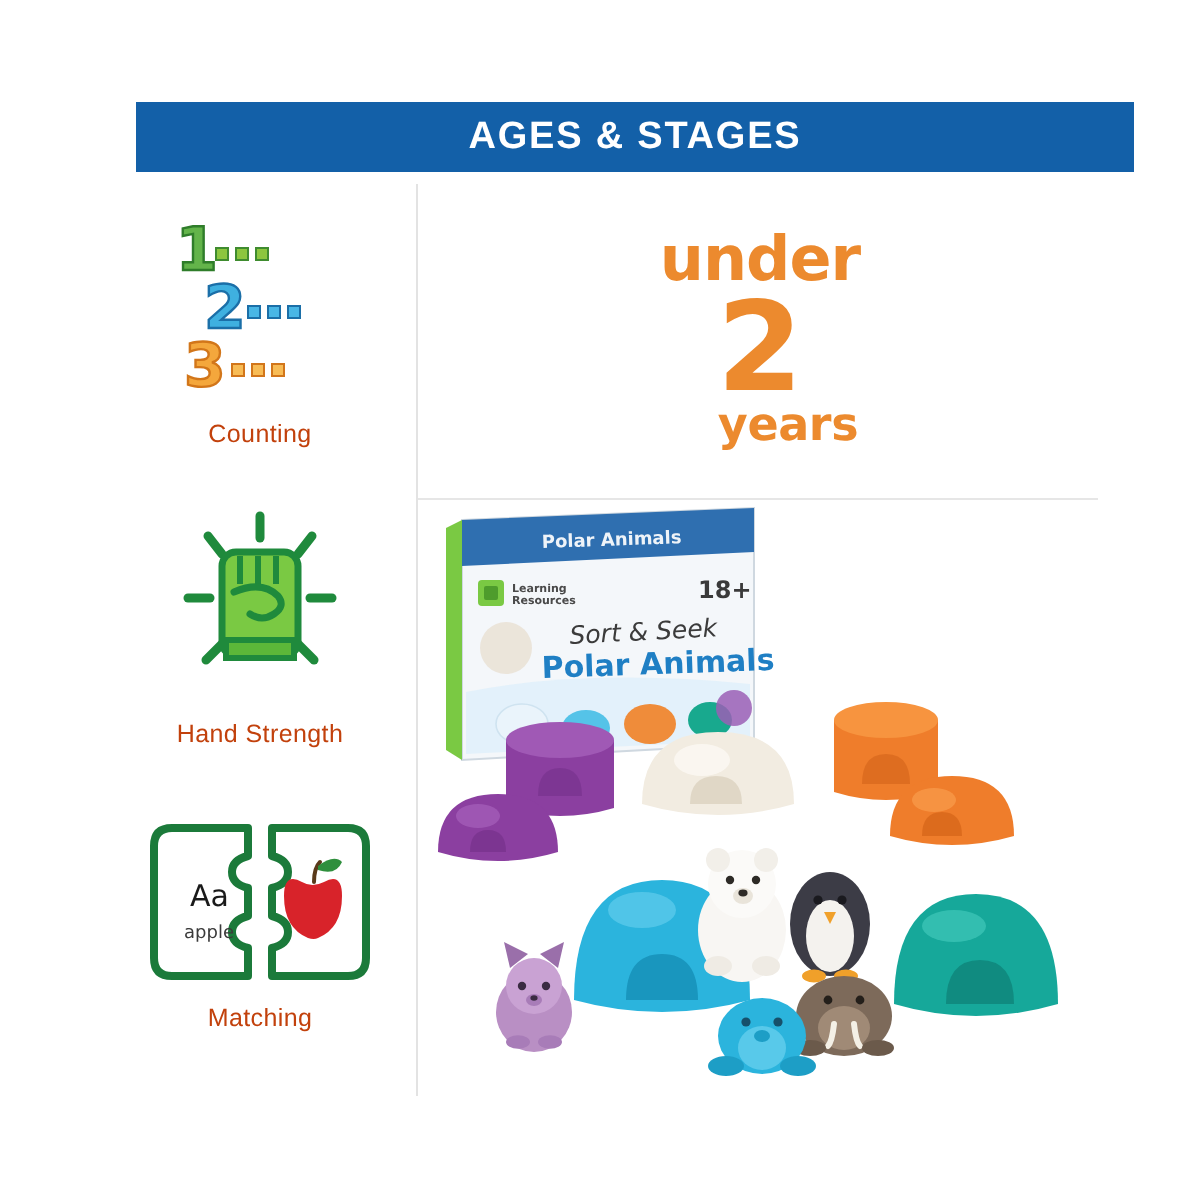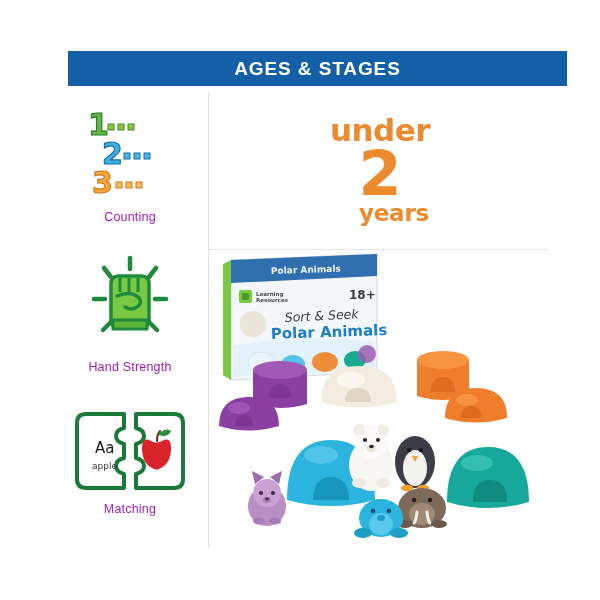--- a/index.html
+++ b/index.html
@@ -74,21 +74,21 @@
 
   .feature-icon {
     height: 104px;
     display: flex;
     align-items: center;
     justify-content: center;
   }
   .feature-label {
     margin-top: 6px;
     font-size: 12.5px;
-    color: #a21caf;
+    color: #c2410c;
     font-family: "Liberation Sans", sans-serif;
     letter-spacing: 0.2px;
   }
   .feature-3 .feature-icon { height: 92px; }
 
   
   .right-col {
     position: absolute;
     left: 209px;
     top: 92px;

